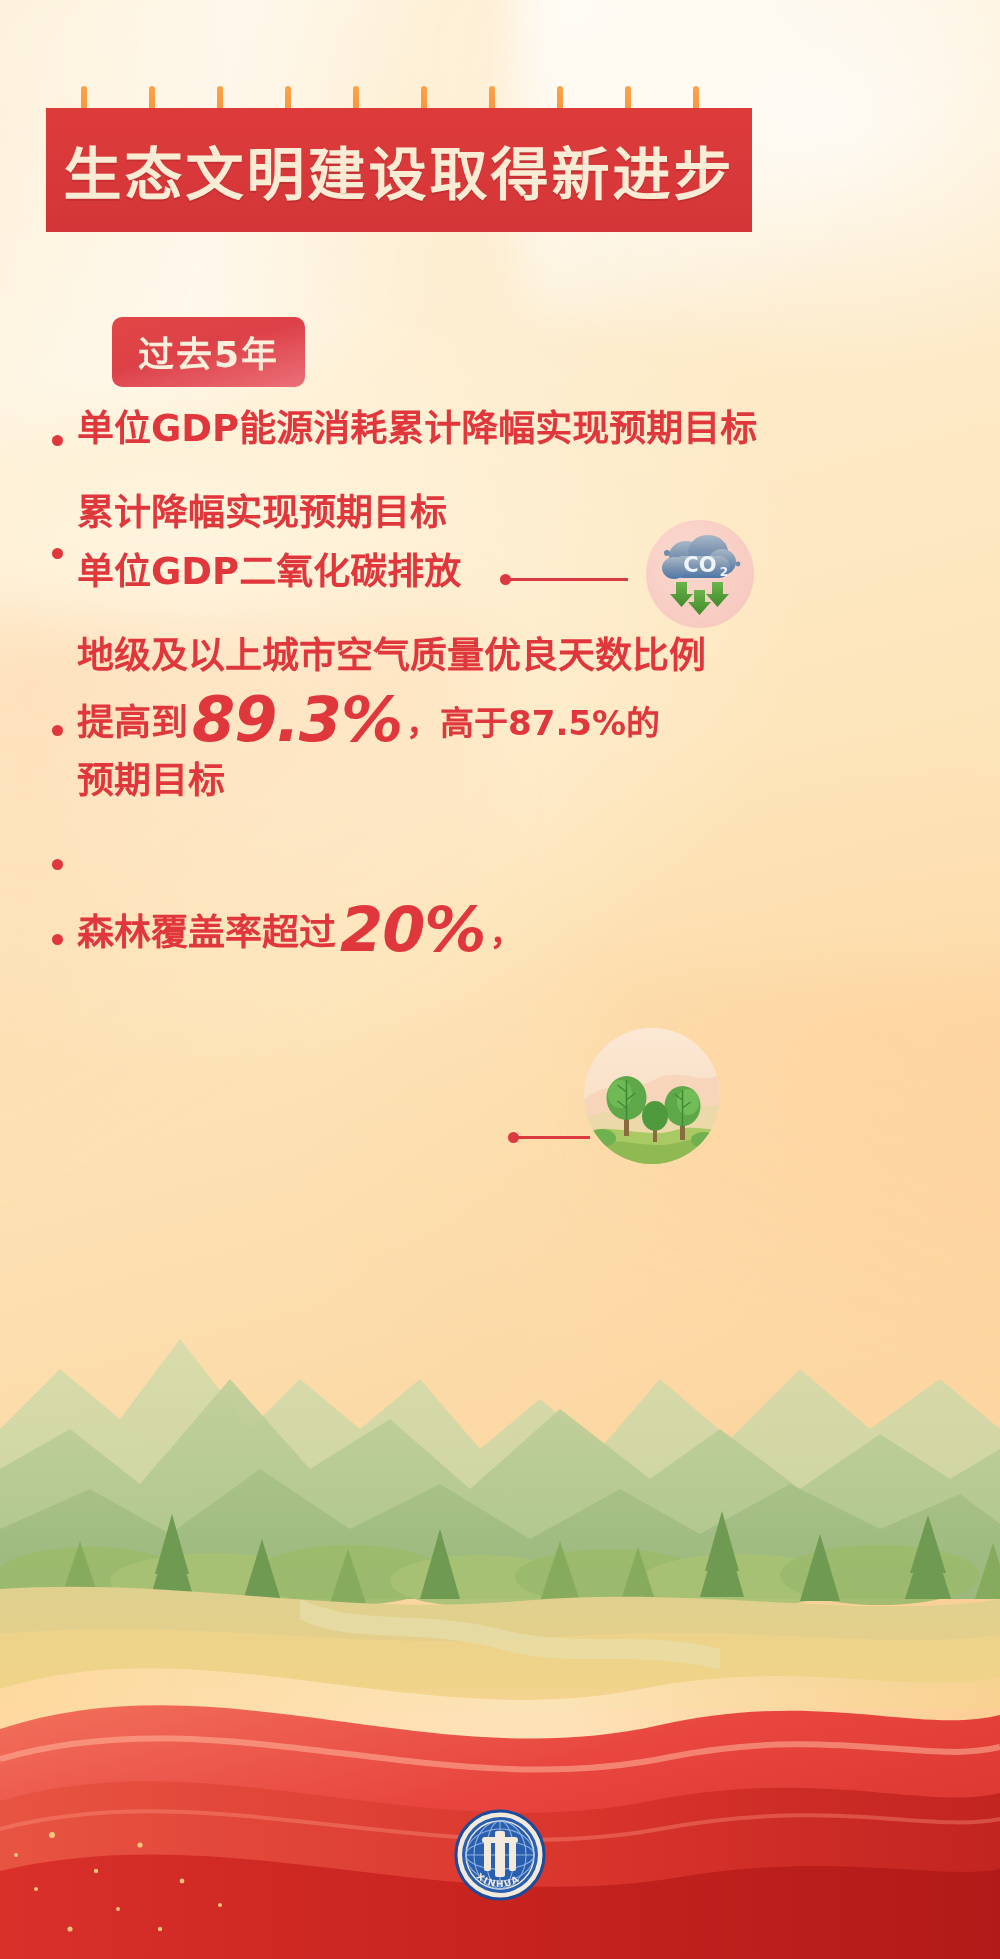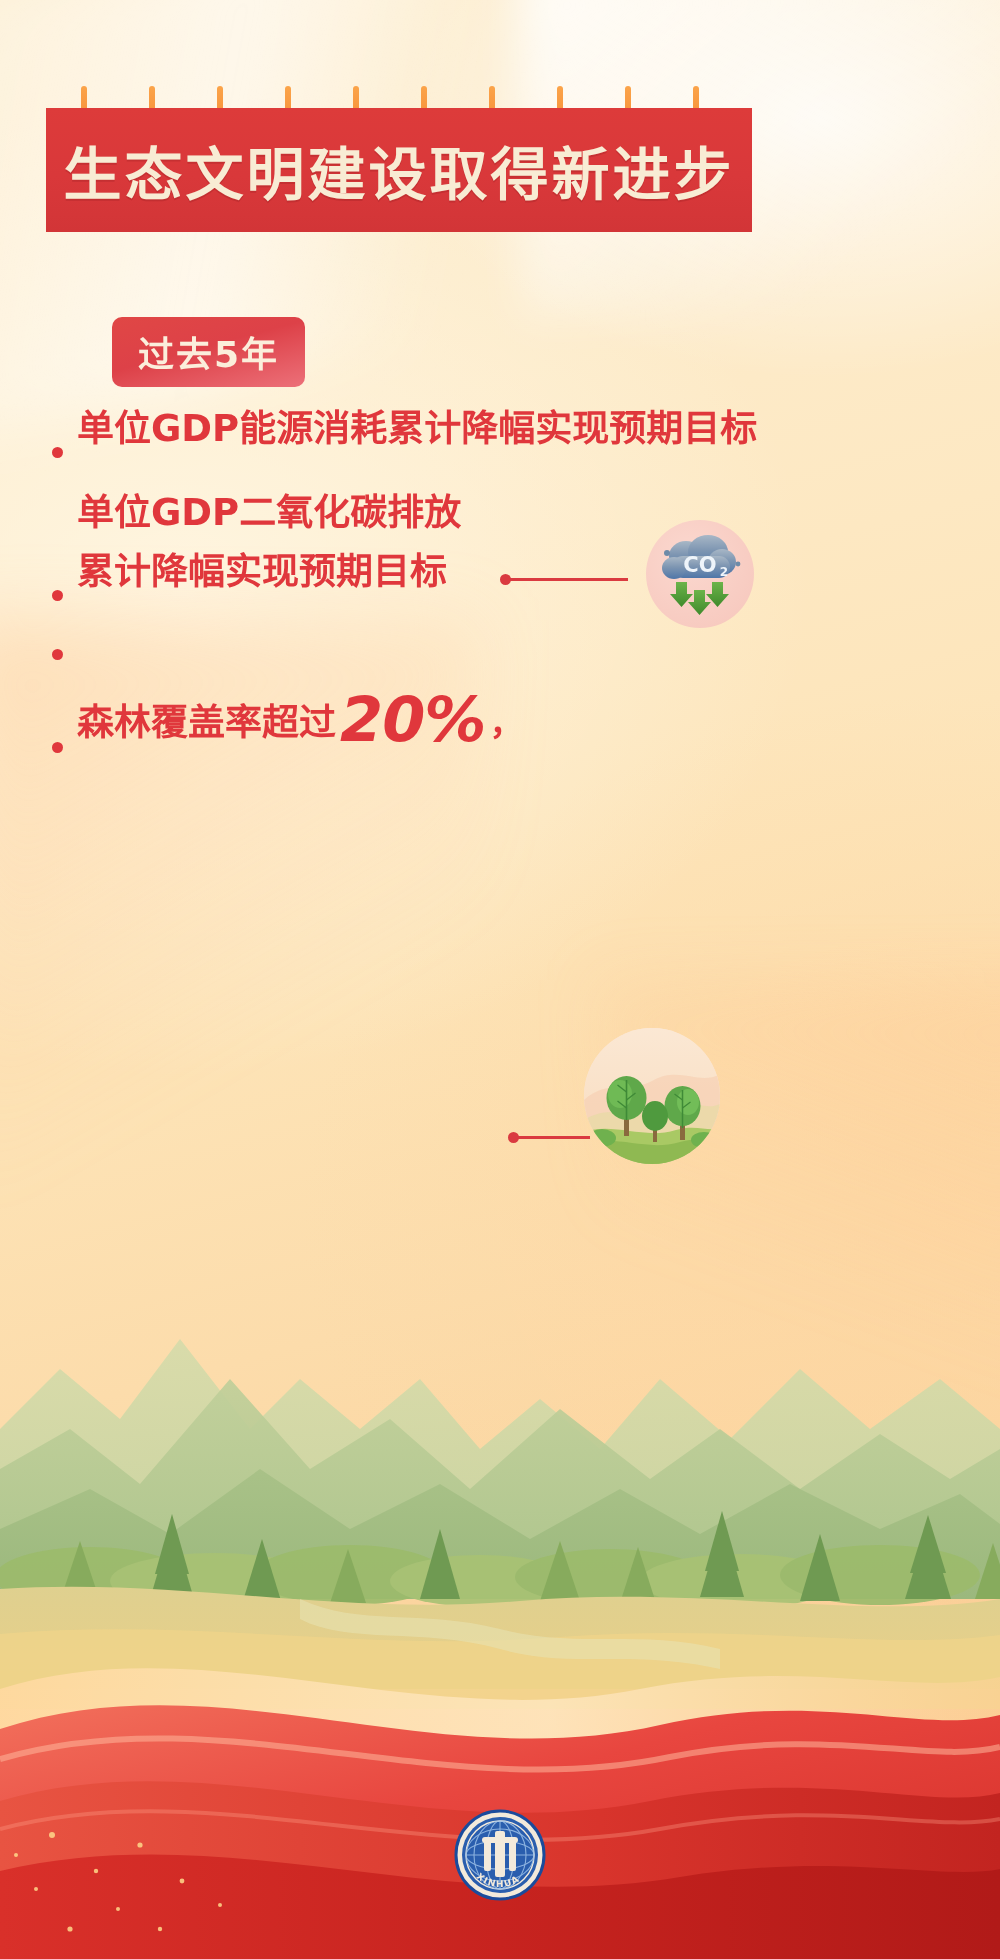--- a/index.html
+++ b/index.html
@@ -85,21 +85,21 @@
     background:linear-gradient(165deg,#e04745 0%,#dd4148 45%,#ec7079 100%);
     color:#fbeedb;font-size:36px;font-weight:bold;letter-spacing:2px;
     font-family:"DejaVu Sans","Liberation Sans",sans-serif;
     margin-left:44px;
   }
 
   
   .bullets{position:absolute;left:44px;top:400px;width:916px;}
   .bullet{
     position:relative;
-    display:flex;align-items:flex-end;
+    display:flex;align-items:center;
     margin-bottom:26px;
   }
   .dot{
     flex:0 0 auto;
     width:11px;height:11px;border-radius:50%;
     background:#e0373c;margin:22px 14px 0 8px;
   }
   .btext{
     color:#e0373c;
     font-family:"DejaVu Sans","Liberation Sans",sans-serif;
@@ -321,22 +321,30 @@
   <div class="bullets" id="bullet-list">
       <div class="bullet">
         <span class="dot"></span>
         <div class="btext">
           <div><span>单位GDP能源消耗累计降幅实现预期目标</span></div>
         </div>
       </div>
       <div class="bullet">
         <span class="dot"></span>
         <div class="btext">
+          <div><span>累计降幅实现预期目标</span></div>
           <div><span>单位GDP二氧化碳排放</span></div>
-          <div><span>累计降幅实现预期目标</span></div>
+        </div>
+      </div>
+      <div class="bullet">
+        <span class="dot"></span>
+        <div class="btext">
+          <div><span>地级及以上城市空气质量优良天数比例</span></div>
+          <div><span>提高到</span><span class="big">89.3%</span><span class="med">，高于87.5%的</span></div>
+          <div><span>预期目标</span></div>
         </div>
       </div>
       <div class="bullet">
         <span class="dot"></span>
         <div class="btext">
         </div>
       </div>
       <div class="bullet">
         <span class="dot"></span>
         <div class="btext">

